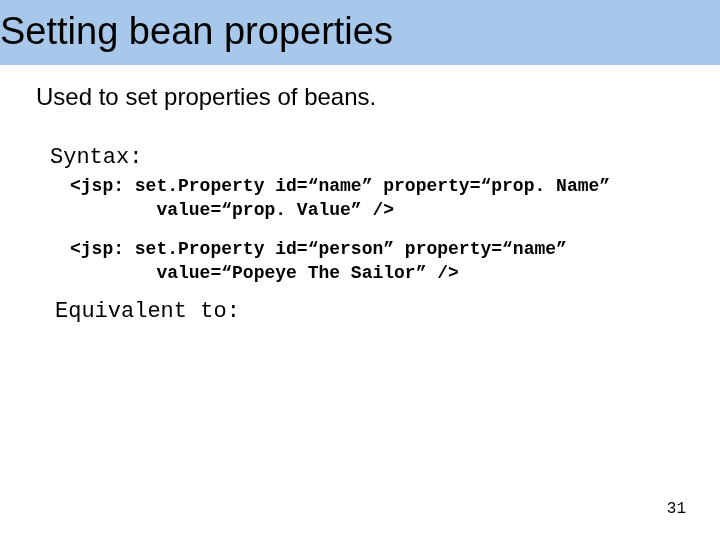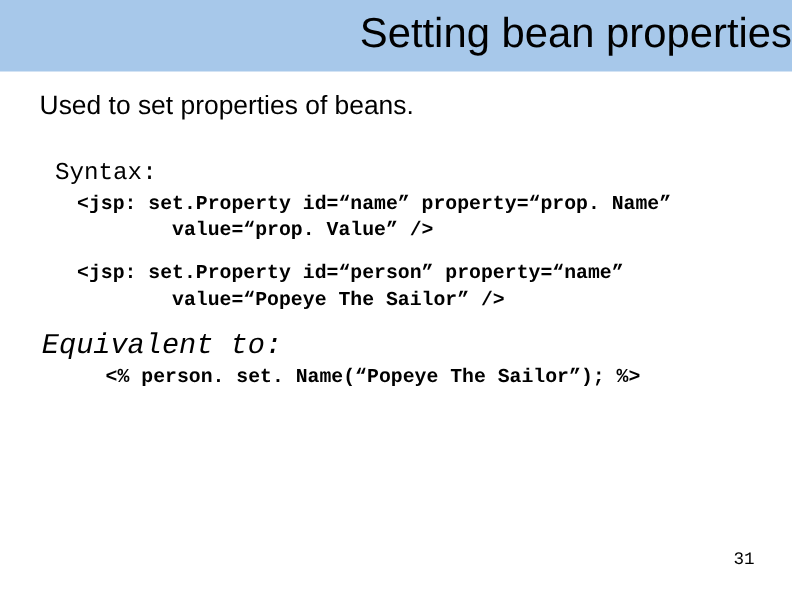--- a/index.html
+++ b/index.html
@@ -15,21 +15,21 @@
   .slide {
     position: relative;
     width: 720px;
     height: 540px;
     box-sizing: border-box;
   }
   .title-band {
     background: #a7c8ea;
     width: 100%;
     padding: 10px 0 12px 0;
-    text-align: right;
+    text-align: left;
   }
   .title {
     font-size: 38px;
     color: #000;
     font-family: Verdana, Arial, sans-serif;
   }
   .body {
     padding: 18px 36px 0 36px;
   }
   .lead {
@@ -46,23 +46,22 @@
   .code {
     font-family: "Courier New", Courier, monospace;
     font-size: 18px;
     line-height: 1.35;
     white-space: pre;
     margin: 0 0 14px 34px;
     font-weight: bold;
   }
   .eq-label {
     font-family: "Courier New", Courier, monospace;
-    font-size: 26px;
-    margin: 8px 0 4px 2px;
-    font-style: italic;
+    font-size: 22px;
+    margin: 8px 0 4px 19px;
   }
   .code-eq {
     font-family: "Courier New", Courier, monospace;
     font-size: 18px;
     font-weight: bold;
     white-space: pre;
     margin: 0 0 0 60px;
   }
   .pagenum {
     position: absolute;
@@ -86,19 +85,18 @@
     <div class="lead">Used to set properties of beans.</div>
 
     <div class="mono-label">Syntax:</div>
     <div class="code">&lt;jsp: set.Property id=“name” property=“prop. Name”
         value=“prop. Value” /&gt;</div>
 
     <div class="code">&lt;jsp: set.Property id=“person” property=“name”
         value=“Popeye The Sailor” /&gt;</div>
 
     <div class="eq-label">Equivalent to:</div>
-    <div class="code-eq">&lt;% person. set. Name(“Popeye The Sailor”); %&gt;</div>
 
   </div>
 
   <div class="pagenum">31</div>
 
 </div>
 
 </body></html>

